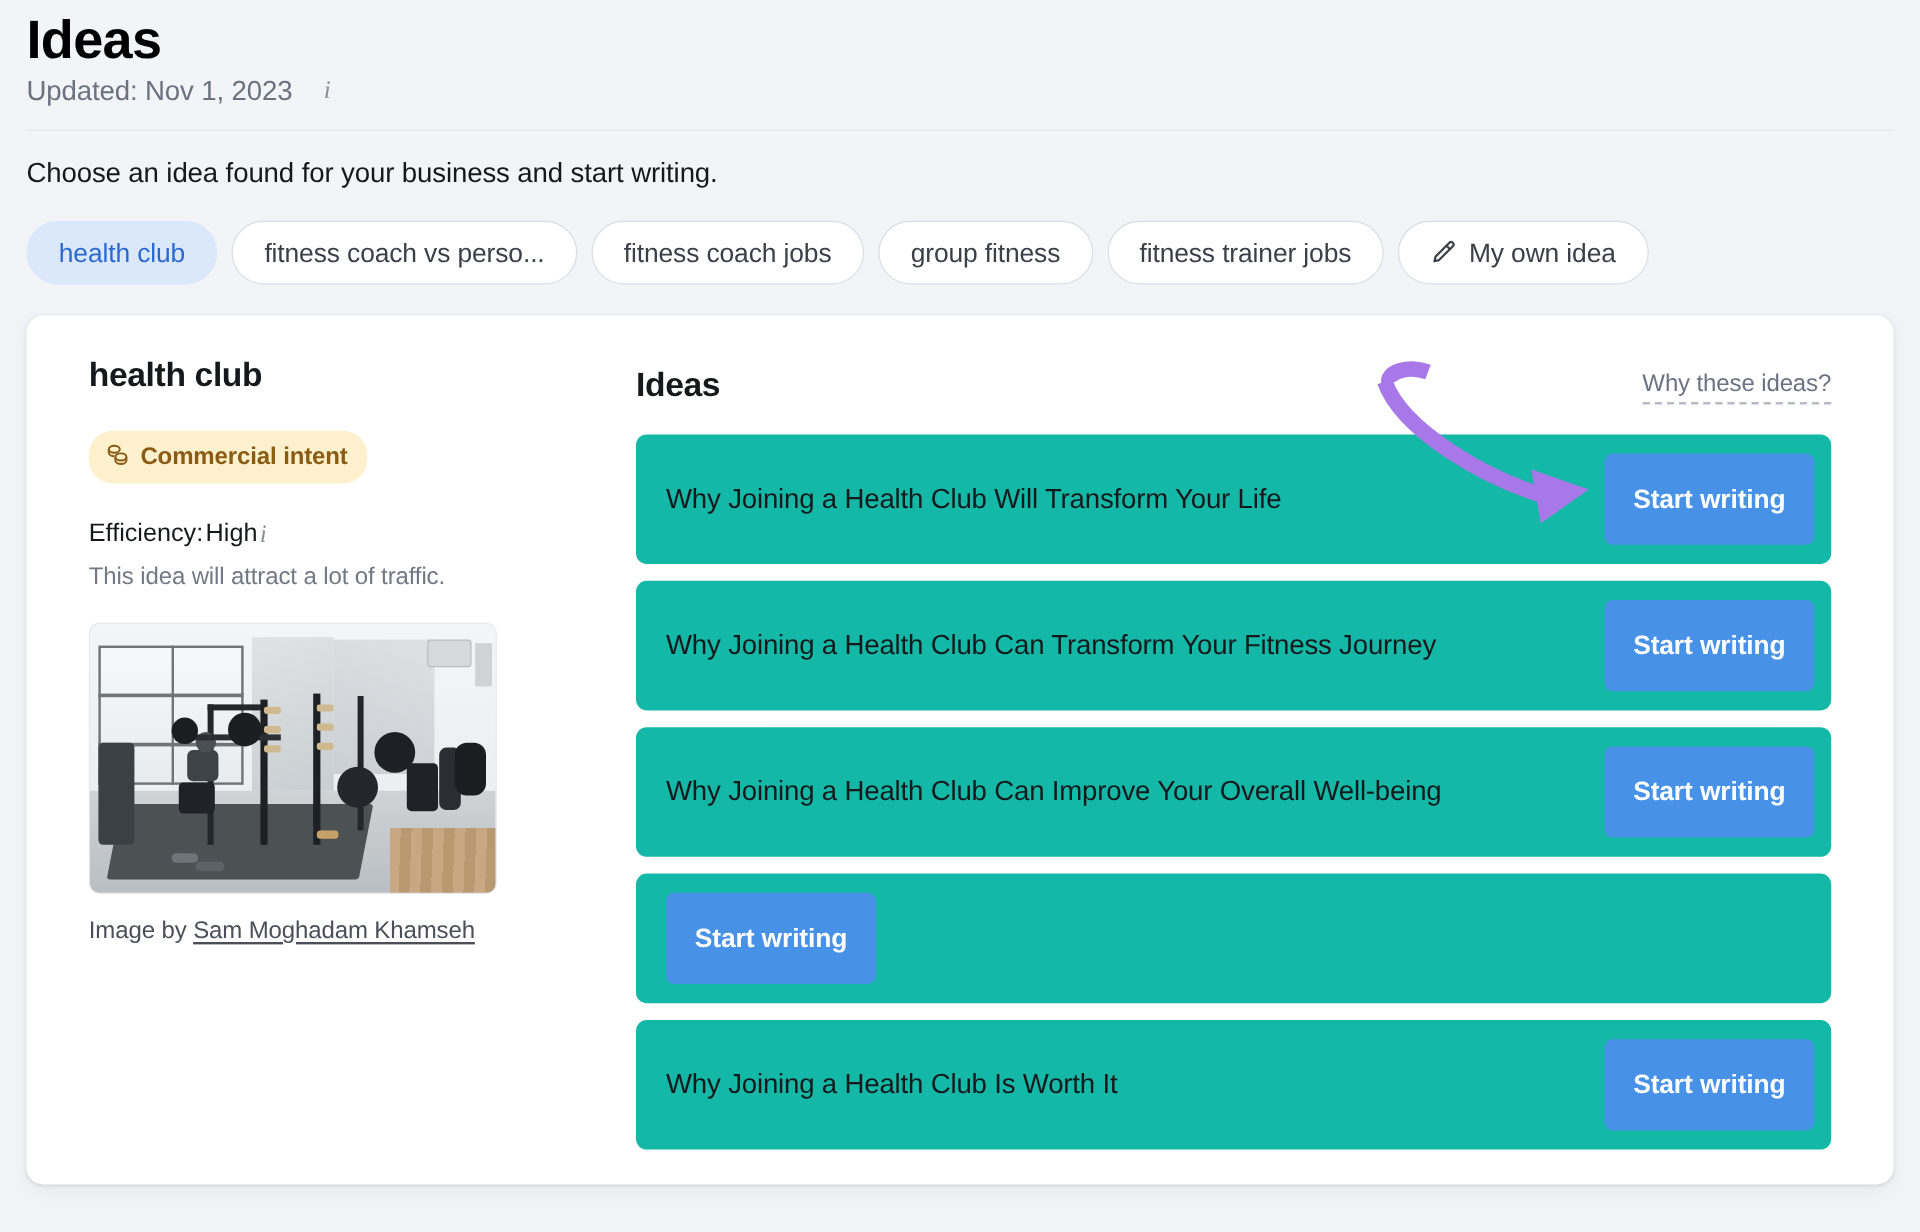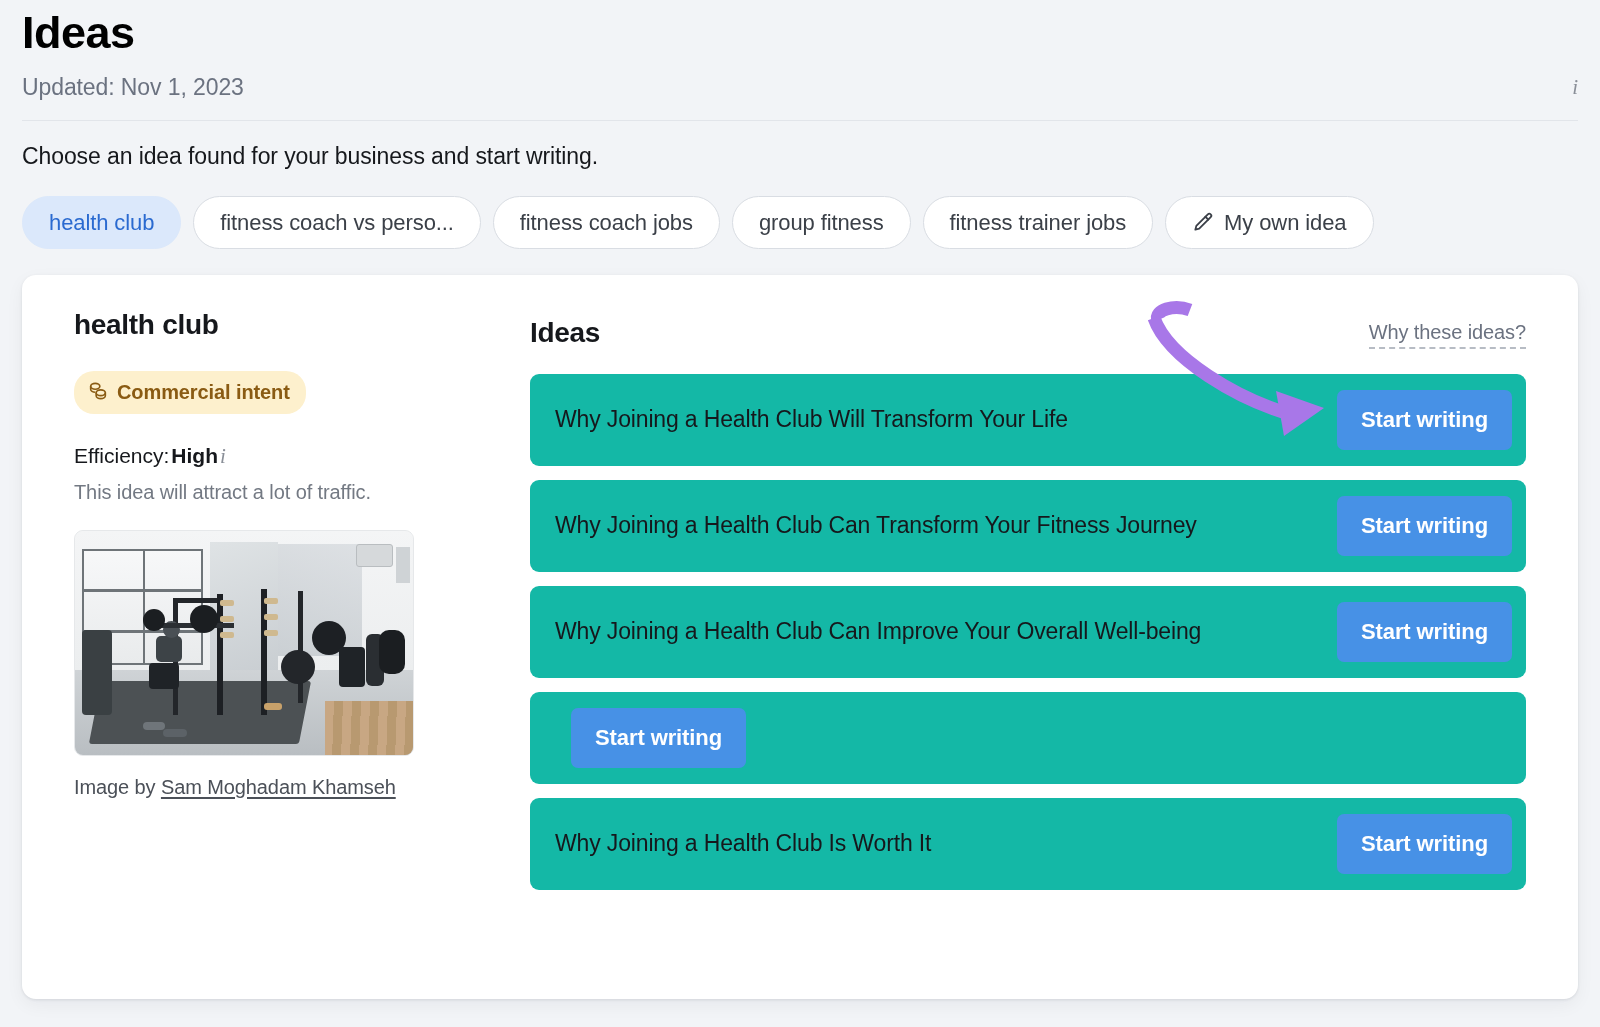--- a/index.html
+++ b/index.html
@@ -30,23 +30,22 @@
     font-weight: 700;
     letter-spacing: -0.5px;
     color: #000;
     line-height: 1;
     padding-top: 10px;
   }
 
   .updated-row {
     display: flex;
     align-items: center;
-    gap: 11px;
-    margin-top: 19px;
-    justify-content: space-between;
+    gap: 26px;
+    margin-top: 7px;
   }
   .updated-text {
     font-size: 23px;
     color: #6b7280;
     letter-spacing: -0.1px;
   }
 
   .info-icon {
     font-family: "Liberation Serif", serif;
     font-style: italic;
@@ -145,21 +144,21 @@
   }
 
   .efficiency-row {
     display: flex;
     align-items: center;
     gap: 2px;
     margin-top: 30px;
     font-size: 21px;
     color: #16181c;
   }
-  .efficiency-row b { font-weight: 700; }
+  .efficiency-row b { font-weight: 400; }
 
   .efficiency-desc {
     margin-top: 13px;
     font-size: 20px;
     color: #737983;
     letter-spacing: -0.1px;
   }
 
   
   .photo {
@@ -279,29 +278,28 @@
     letter-spacing: -0.15px;
     max-width: 700px;
   }
 
   .start-btn {
     flex: 0 0 auto;
     background: #4791e6;
     color: #ffffff;
     border: none;
     border-radius: 7px;
-    height: 60px;
+    height: 76px;
     padding: 0 24px;
     font-size: 22px;
     font-weight: 700;
     font-family: "Liberation Sans", sans-serif;
     cursor: pointer;
     letter-spacing: -0.1px;
     white-space: nowrap;
-    margin-left: 16px;
   }
 
   
   .anno-arrow {
     position: absolute;
     left: 1128px;
     top: 296px;
     width: 230px;
     height: 170px;
     pointer-events: none;

